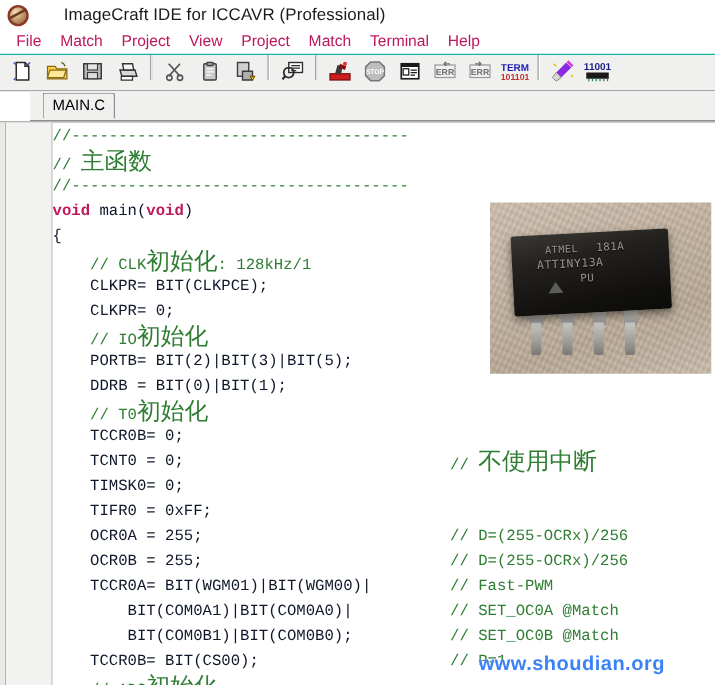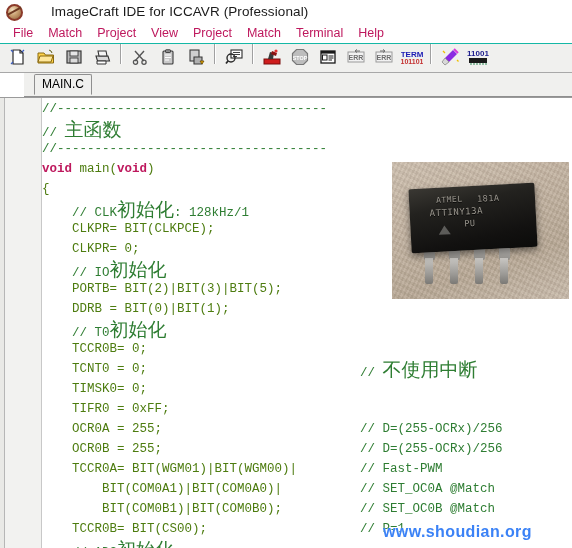--- a/index.html
+++ b/index.html
@@ -157,21 +157,21 @@
     font-size: 12.5px;
     line-height: 20px;
     white-space: pre;
     color: #000000;
     overflow: hidden;
   }
   .ln { height: 20px; position: relative; }
   .kw  { color: #be185d; font-weight: bold; }
   .cmt { color: #2e7d32; }
   .cjk { font-family: "DejaVu Sans", sans-serif; font-size: 19px; }
-  .plain { color: #4d7c0f; }
+  .plain { color: #0f172a; }
 
   
   #rcomments {
     position: absolute;
     left: 360px;
     top: 1px;
     font-family: "Liberation Mono", "DejaVu Sans Mono", monospace;
     font-size: 12.5px;
     line-height: 20px;
     color: #2e7d32;

